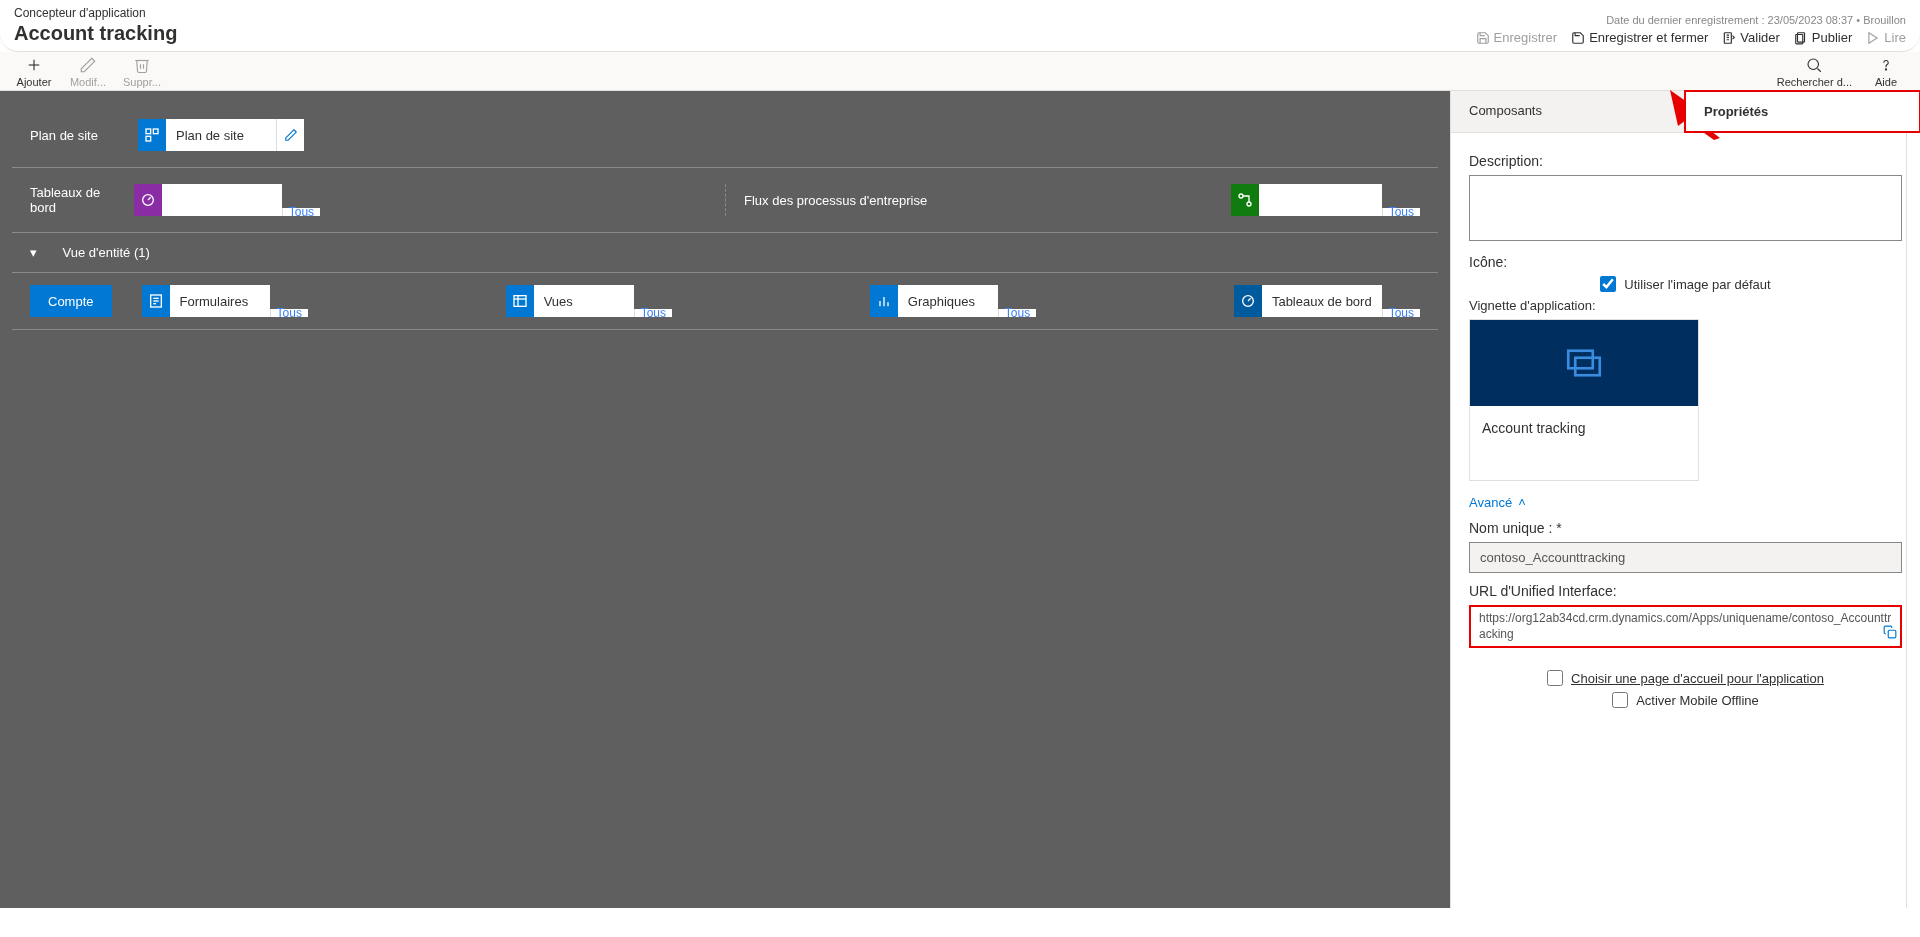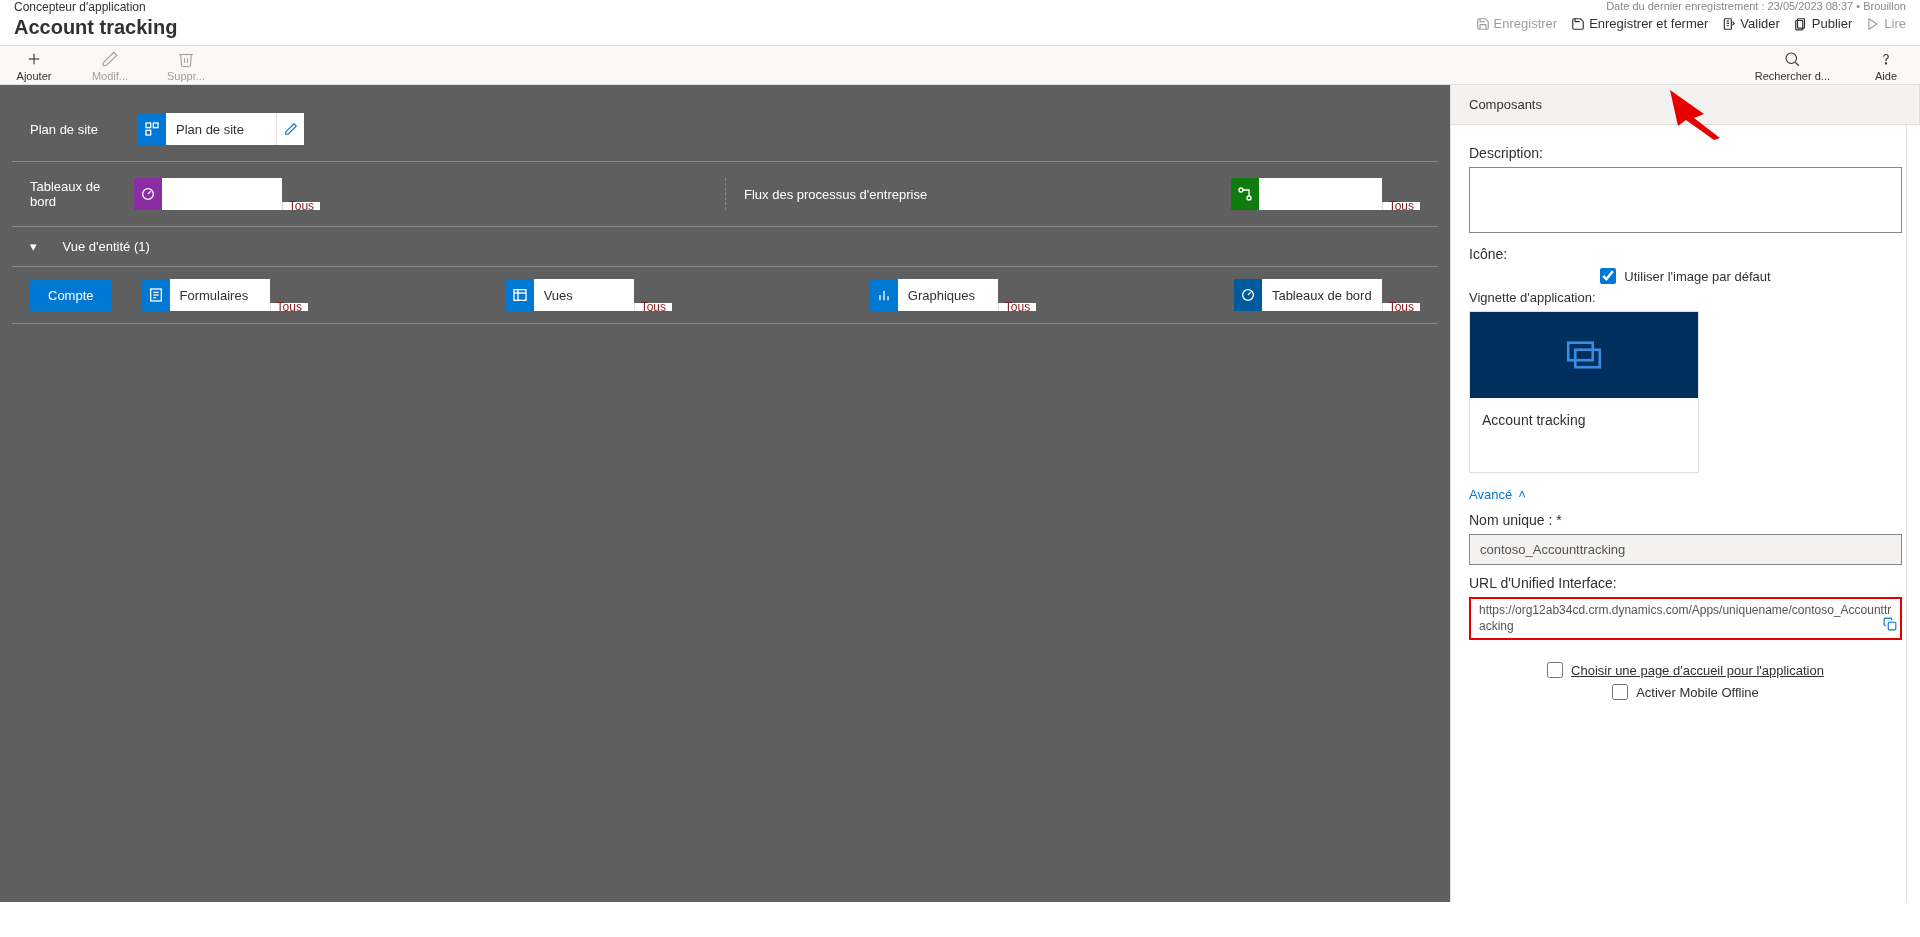--- a/index.html
+++ b/index.html
@@ -1,52 +1,52 @@
 <!DOCTYPE html>
 <html><head>
 <meta charset="utf-8">
 <style>
 * { box-sizing: border-box; margin: 0; padding: 0; font-family: "Segoe UI", Arial, sans-serif; }
 body { background: #fff; width: 1920px; height: 937px; overflow: hidden; font-size: 13px; color: #323130; }
 
 
-.header { border-bottom: 1px solid #e1dfdd; padding: 0 14px 6px 14px; display: flex; justify-content: space-between; align-items: flex-start; }
+.header { border-bottom: 1px solid #e1dfdd; padding: 6px 14px 6px 14px; display: flex; justify-content: space-between; align-items: flex-end; border-radius: 18px; }
 .header-left .app-type { font-size: 12px; color: #323130; }
 .header-left .app-name { font-size: 20px; font-weight: 600; margin-top: 2px; }
 .header-right { text-align: right; }
 .header-right .timestamp { font-size: 11px; color: #888; filter: blur(0.4px); }
 .header-right .actions { display: flex; gap: 14px; margin-top: 4px; justify-content: flex-end; }
 .header-right .actions .act { display: inline-flex; align-items: center; gap: 4px; font-size: 13px; cursor: pointer; color: #323130; }
 .header-right .actions .act.disabled { color: #a19f9d; }
 .header-right .actions .act svg { width: 14px; height: 14px; }
 
 
 .toolbar { background: #faf9f8; border-bottom: 1px solid #e1dfdd; display: flex; justify-content: space-between; padding: 4px 14px 2px 14px; }
-.toolbar-left, .toolbar-right { display: flex; gap: 36px; }
+.toolbar-left, .toolbar-right { display: flex; gap: 14px; }
 .tool-btn { display: flex; flex-direction: column; align-items: center; gap: 2px; font-size: 11px; cursor: pointer; color: #323130; min-width: 40px; }
 .tool-btn.disabled { color: #a19f9d; }
 .tool-btn svg { width: 18px; height: 18px; stroke: currentColor; }
 
 
 .main { display: flex; height: calc(100% - 120px); }
 .canvas { flex: 1; background: #5f5f5f; overflow: auto; padding: 12px; }
 .side { width: 470px; background: #fff; border-left: 1px solid #e1dfdd; display: flex; flex-direction: column; }
 
 
 .row { display: flex; align-items: center; border-bottom: 1px dashed #8a8a8a; padding: 16px 18px; gap: 18px; }
 .row-label { color: #fff; font-size: 13px; width: 90px; flex-shrink: 0; }
 .row.entity-header { border-bottom: 1px solid #8a8a8a; padding: 12px 18px; color:#fff; }
 .row.entity-header .chev { margin-right: 8px; color:#fff; }
 .row.entity-row { border-bottom: 1px solid #8a8a8a; padding: 12px 18px; gap: 30px; align-items: stretch; }
 .row.top-row { border-bottom: 1px solid #8a8a8a; }
 
 .tile-group { display: flex; align-items: stretch; height: 32px; }
 .tile-icon { width: 28px; display:flex; align-items:center; justify-content:center; color:#fff; }
 .tile-body { background:#fff; padding: 0 10px; display:flex; align-items:center; min-width: 100px; font-size:13px; white-space:nowrap; overflow:hidden; text-overflow:ellipsis; }
-.tile-badge { background:#fff; border-left:1px solid #ddd; padding:0 6px; display:flex; align-items:center; font-size:12px; color:#7f1d1d;margin-top:24px; }
+.tile-badge { background:#fff; border-left:1px solid #ddd; padding:0 6px; display:flex; align-items:center; font-size:12px; color:#3b82f6;margin-top:24px; }
 .tile-edit { background:#fff; width:28px; display:flex; align-items:center; justify-content:center; border-left:1px solid #ddd; color:#0078d4; }
 .tile-blue { background:#0078d4; color:#fff; display:inline-flex; align-items:center; padding:8px 18px; height:32px; font-size:13px; }
 .c-blue { background:#0078d4; }
 .c-purple { background:#8a2da5; }
 .c-green { background:#107c10; }
 .c-dblue{ background:#005a9e; }
 
 .cell { display:flex; align-items:center; color:#fff; gap:14px; }
 .cell.dashed-l { border-left:1px dashed #8a8a8a; padding-left:18px; }
 .spacer1 { flex: 1; }
@@ -286,20 +286,21 @@
         </div>
         <div class="tile-body">Tableaux de bord</div>
         <div class="tile-badge">Tous</div>
       </div>
     </div>
   </div>
 
   <div class="side">
     <div class="tabs">
       <div class="tab">Composants</div>
+      <div class="tab active highlight">Propriétés</div>
     </div>
     <div class="side-body">
 
       <label class="lbl">Description:</label>
       <textarea style=""></textarea>
 
       <label class="lbl">Icône:</label>
       <div class="chk">
         <input type="checkbox" checked="" style="">
         <span>Utiliser l'image par défaut</span>

